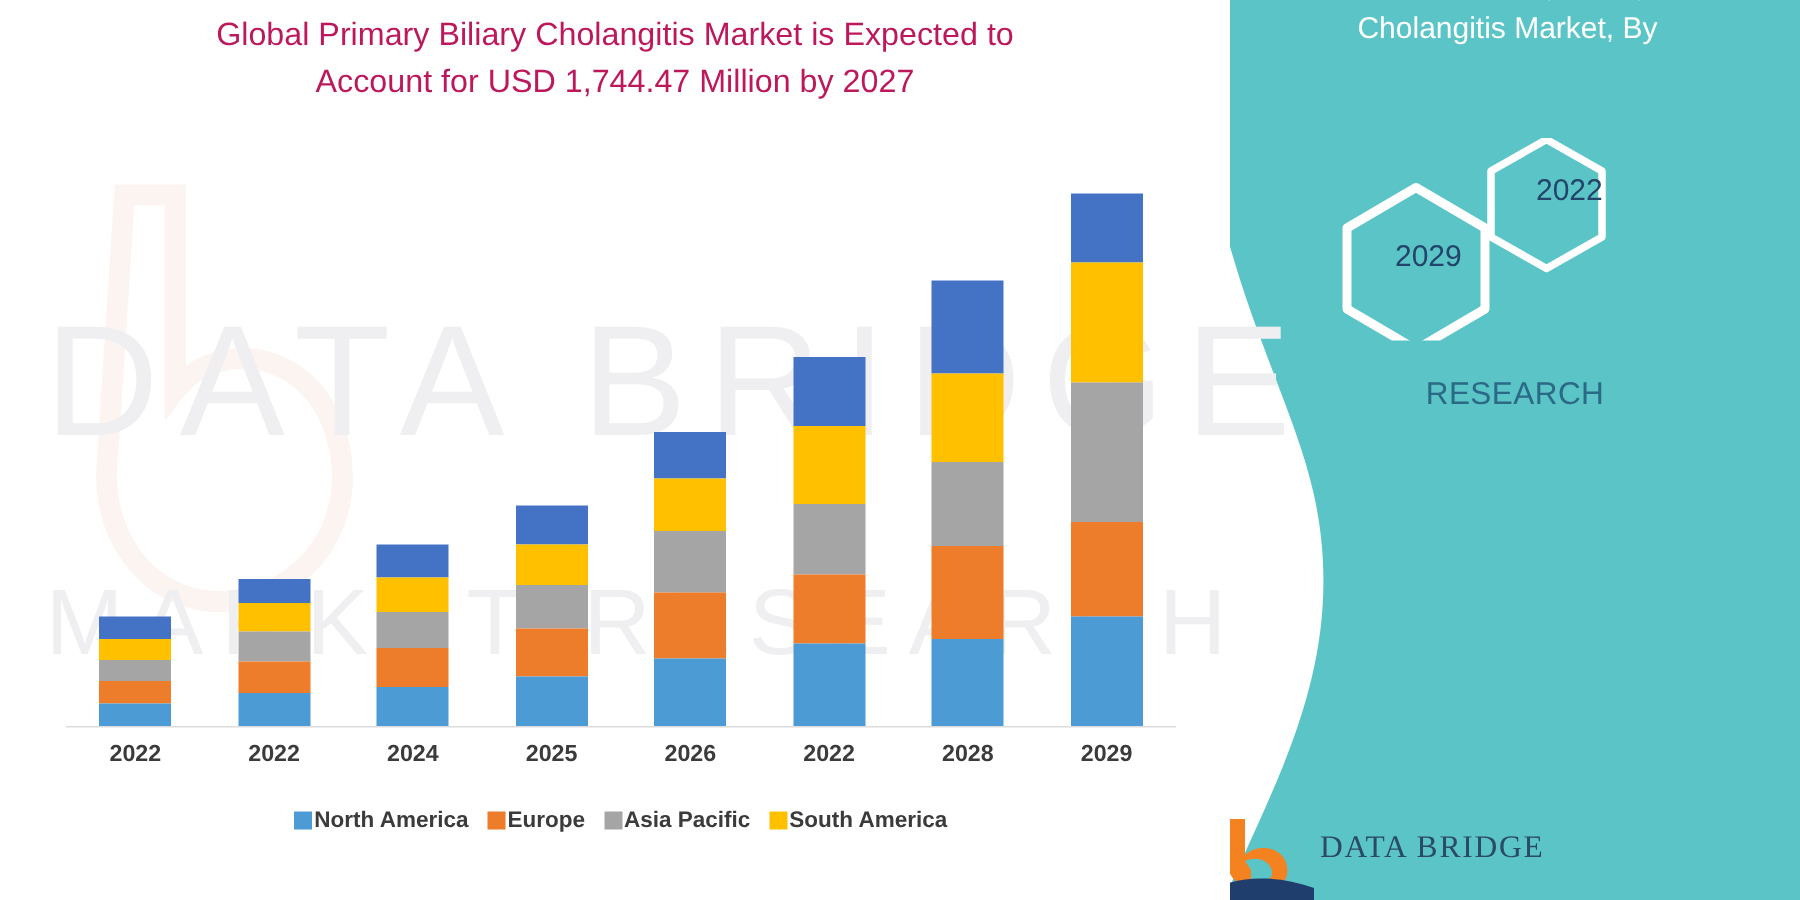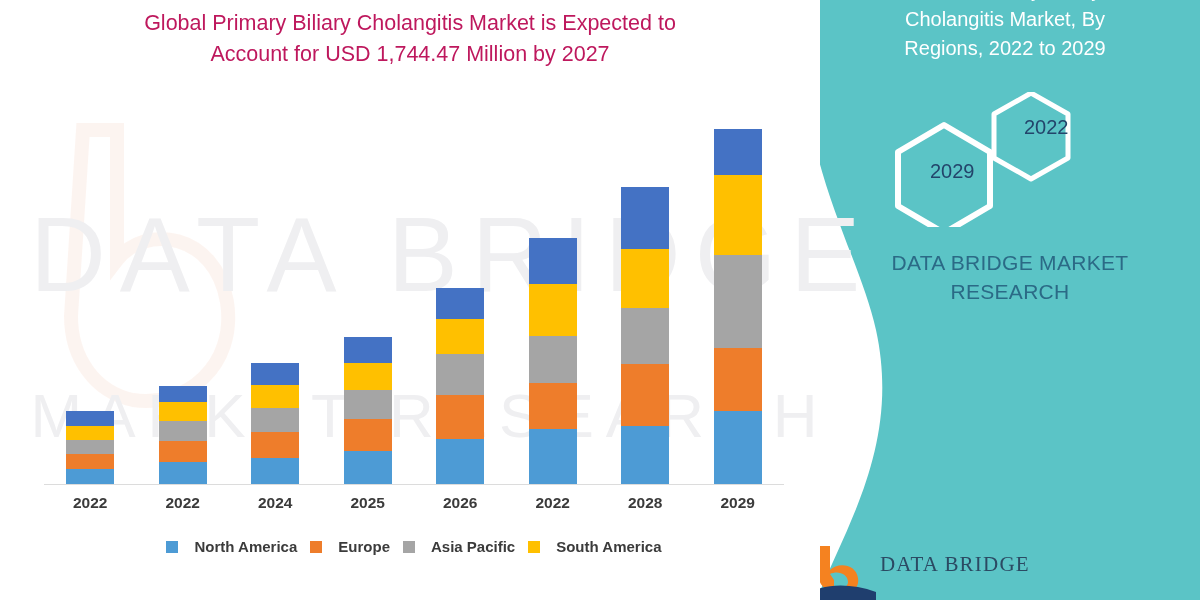--- a/index.html
+++ b/index.html
@@ -140,21 +140,21 @@
     width: 740px;
     display: flex;
     justify-content: center;
     align-items: center;
     gap: 13px;
     z-index: 5;
   }
   .legend-item {
     display: flex;
     align-items: center;
-    gap: 16px;
+    gap: 1px;
   }
   .legend-swatch {
     width: 12px; height: 12px;
     flex: 0 0 12px;
   }
   .legend-label {
     color: #3b3b3b;
     font-size: 15px;
     font-weight: bold;
     white-space: nowrap;
@@ -240,34 +240,32 @@
     <svg class="teal-bg" viewBox="0 0 420 600" preserveAspectRatio="none">
       <path d="M 24,0 L 420,0 L 420,600 L 36,600
                C 70,520 120,440 96,330
                C 78,248 10,150 24,0 Z" fill="#5BC4C6"></path>
     </svg>
 
     <div class="panel-content">
       <div class="panel-heading">
         <div>Global Primary Biliary</div>
         <div>Cholangitis Market, By</div>
-        <div>Regions, 2022 to 2029</div>
       </div>
 
       <div class="hexes">
         <svg width="240" height="135" viewBox="0 0 240 135">
           <polygon points="104,22 141,1 178,22 178,66 141,87 104,66" fill="none" stroke="#ffffff" stroke-width="5" stroke-linejoin="round"></polygon>
           <polygon points="8,60 54,33 100,60 100,114 54,141 8,114" fill="none" stroke="#ffffff" stroke-width="6" stroke-linejoin="round"></polygon>
         </svg>
         <div class="hex-label hex-2029">2029</div>
         <div class="hex-label hex-2022">2022</div>
       </div>
 
       <div class="brand">
-        <div>DATA BRIDGE MARKET</div>
         <div>RESEARCH</div>
       </div>
 
       <div class="footer-logo">
         <svg width="80" height="60" viewBox="0 0 80 60">
           <path d="M 18,6 L 30,6 L 30,30 C 38,22 56,24 58,38 C 60,50 48,56 36,54
                    C 26,52 18,44 18,34 Z" fill="#F58220"></path>
           <path d="M 30,34 C 38,30 48,34 48,42 C 48,48 40,50 34,46 L 34,40 Z" fill="#5BC4C6"></path>
           <path d="M 4,56 C 20,44 48,42 76,52 L 76,60 L 4,60 Z" fill="#1F3E6E"></path>
         </svg>

